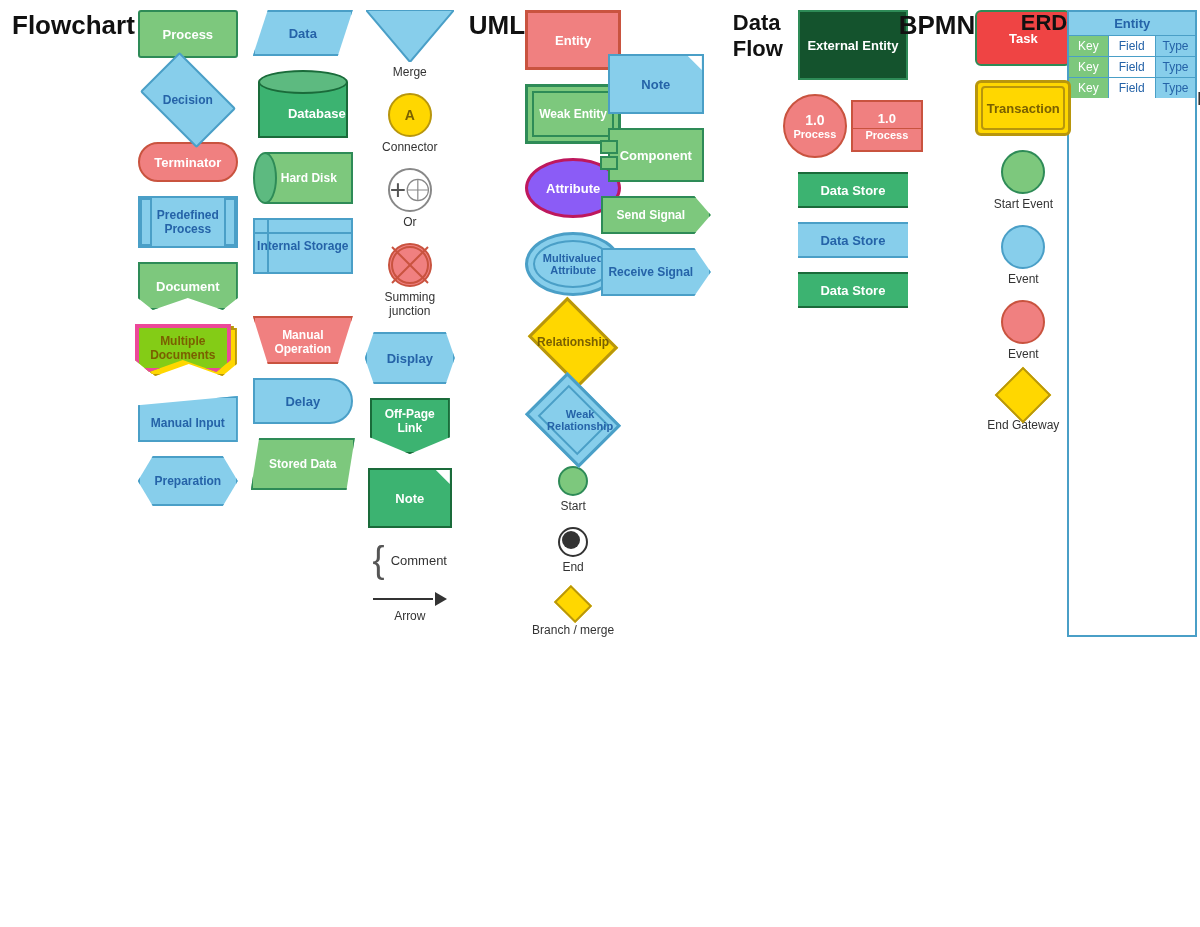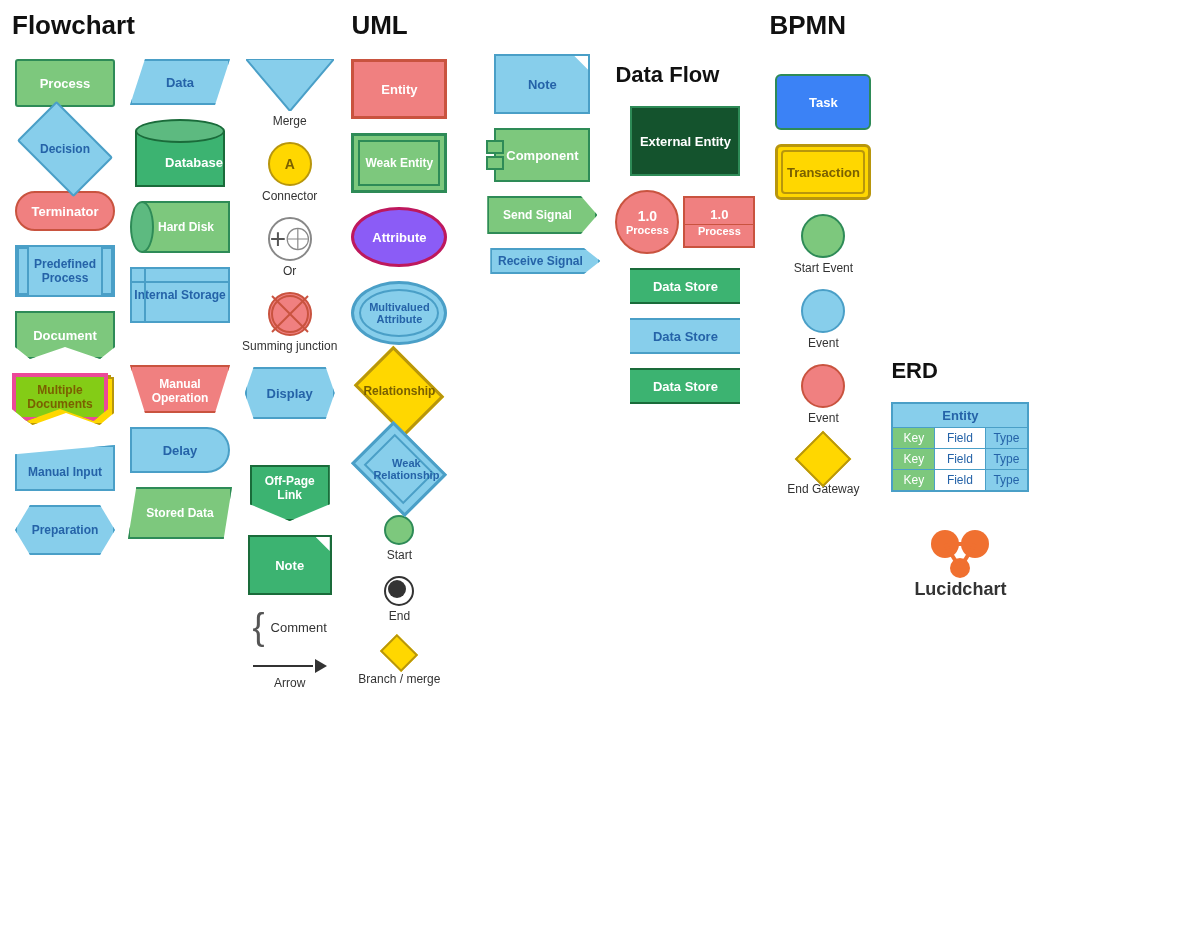--- a/index.html
+++ b/index.html
@@ -246,21 +246,20 @@
       color: #2563a8; font-weight: bold;
     }
     
     .s-offpage {
       width: 80px; height: 56px;
       background: #3cb371; border: 2px solid #1a6b3a;
       clip-path: polygon(0 0, 100% 0, 100% 70%, 50% 100%, 0 70%);
       display: flex; align-items: center; justify-content: center;
       color: #fff; font-weight: bold; font-size: 12px; text-align: center;
       padding-bottom: 10px;
-      margin-top: 32px;
     }
     
     .s-note {
       width: 84px; height: 60px;
       background: #3cb371; border: 2px solid #1a6b3a;
       position: relative;
       display: flex; align-items: center; justify-content: center;
       color: #fff; font-weight: bold;
     }
     .s-note::after {
@@ -422,27 +421,26 @@
     .s-sendsignal {
       width: 110px; height: 38px;
       background: #7dc87d; border: 2px solid #2e8b57;
       clip-path: polygon(0 0, 85% 0, 100% 50%, 85% 100%, 0 100%);
       display: flex; align-items: center; justify-content: center;
       color: #fff; font-weight: bold; font-size: 12px;
       padding-right: 10px;
     }
     
     .s-receivesignal {
-      width: 110px; height: 26px;
+      width: 110px; height: 48px;
       background: #87ceeb; border: 2px solid #4a9fc7;
       clip-path: polygon(0 0, 85% 0, 100% 50%, 85% 100%, 0 100%);
       display: flex; align-items: center; justify-content: center;
       color: #2563a8; font-weight: bold; font-size: 12px;
       padding-right: 10px;
-      margin-left: 6px;
     }
 
     
     
     .s-extentity {
       width: 110px; height: 70px;
       background: #14532d; border: 2px solid #2e8b57;
       display: flex; align-items: center; justify-content: center;
       color: #fff; font-weight: bold; font-size: 13px; text-align: center;
     }
@@ -475,24 +473,24 @@
     .s-datastore-blue {
       width: 110px; height: 36px;
       background: #87ceeb; border-top: 2px solid #4a9fc7; border-bottom: 2px solid #4a9fc7;
       display: flex; align-items: center; justify-content: center;
       color: #2563a8; font-weight: bold; font-size: 13px;
     }
 
     
     .s-bpmn-task {
       width: 96px; height: 56px;
-      background: #3b82f6; border: 2px solid #2e8b57;
+      background: #ef4444; border: 2px solid #2e8b57;
       border-radius: 6px;
       display: flex; align-items: center; justify-content: center;
-      color: #fff; font-weight: bold; margin-top: 15px;
+      color: #fff; font-weight: bold;
     }
     .s-bpmn-transaction {
       width: 96px; height: 56px;
       background: #ffd700; border: 3px solid #b8960c;
       border-radius: 6px;
       position: relative;
       display: flex; align-items: center; justify-content: center;
       color: #7a6000; font-weight: bold;
     }
     .s-bpmn-transaction::before {
@@ -560,21 +558,21 @@
       width: 1200px;
     }
 
     
     .fc-col { display: flex; flex-direction: column; align-items: center; gap: 14px; }
 
     
     .sec-heading { font-size: 26px; font-weight: 900; color: #111; margin-bottom: 10px; }
 
     
-    .area { display: flex; flex-direction: column; padding: 0 6px; gap: 8px; }
+    .area { display: flex; flex-direction: row; padding: 0 6px; }
   </style>
 </head>
 <body>
 
 <div class="main-container">
 
   <div class="area">
     <div class="sec-heading">Flowchart</div>
     <div style="display:flex; flex-direction:row; gap:10px;">
 

